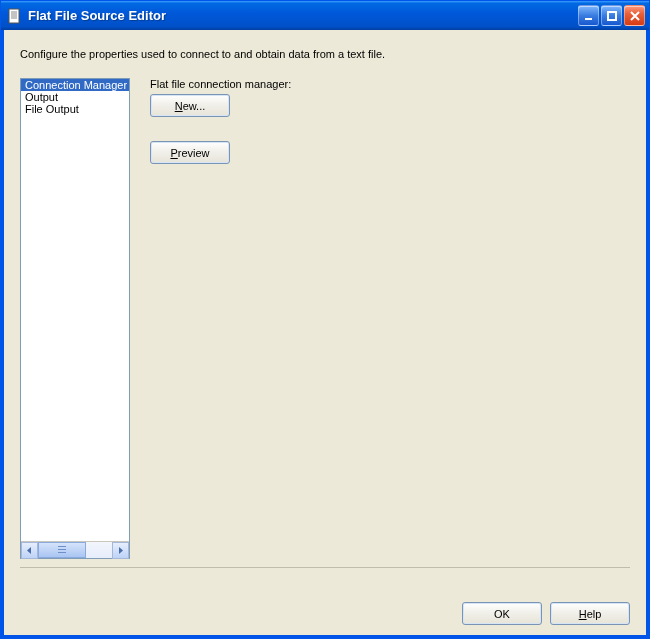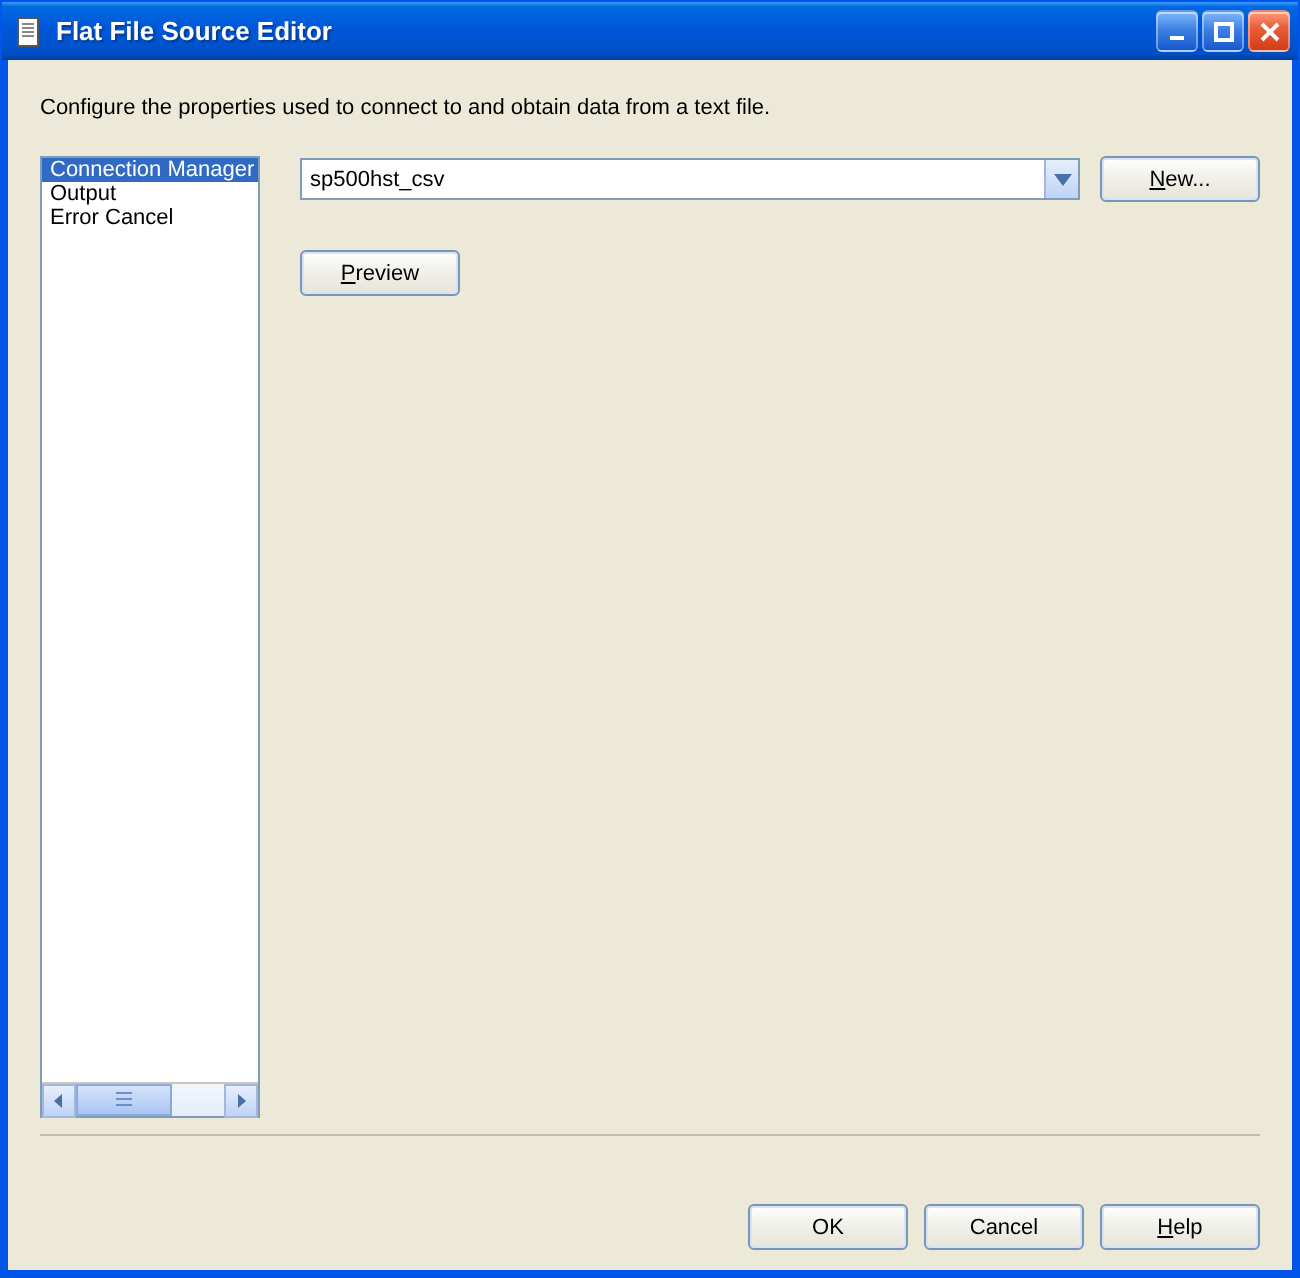--- a/index.html
+++ b/index.html
@@ -219,69 +219,61 @@
   <div class="content">
 
     <div class="description">Configure the properties used to connect to and obtain data from a text file.</div>
 
     <div class="body-row">
 
       <div class="side-list">
         <div class="side-items">
           <div class="side-item selected">Connection Manager</div>
           <div class="side-item">Output</div>
-          <div class="side-item">Error Cancel</div>
+          <div class="side-item">File Output</div>
         </div>
         <div class="side-scroll">
           <div class="sb-btn">
             <svg width="7" height="7" viewBox="0 0 7 7">
                 <path d="M5 0L1 3.5L5 7z" fill="#4a6ea9"></path>
               </svg>
           </div>
           <div class="sb-track">
             <div class="sb-thumb"></div>
           </div>
           <div class="sb-btn">
             <svg width="7" height="7" viewBox="0 0 7 7">
                 <path d="M2 0L6 3.5L2 7z" fill="#4a6ea9"></path>
               </svg>
           </div>
         </div>
       </div>
 
       <div class="main-pane">
 
+        <div class="field-label">Flat file connection manager:</div>
 
         <div class="combo-row">
-          <div class="combo">
-            <div class="combo-text">sp500hst_csv</div>
-            <div class="combo-btn">
-              <svg width="9" height="6" viewBox="0 0 9 6">
-                  <path d="M0 0h9L4.5 6z" fill="#4a6ea9"></path>
-                </svg>
-            </div>
-          </div>
           <button class="xp-button">
               <u>N</u>
               <span>ew...</span>
             </button>
         </div>
 
 
         <div class="preview-row">
           <button class="xp-button"><u>P</u>review</button>
           
         </div>
 
       </div>
     </div>
 
     <hr class="footer-sep">
 
     <div class="footer">
       <button class="xp-button">OK</button>
-      <button class="xp-button">Cancel</button>
       <button class="xp-button"><u>H</u>elp</button>
 
     </div>
 
   </div>
 </div>
 
 </body></html>

